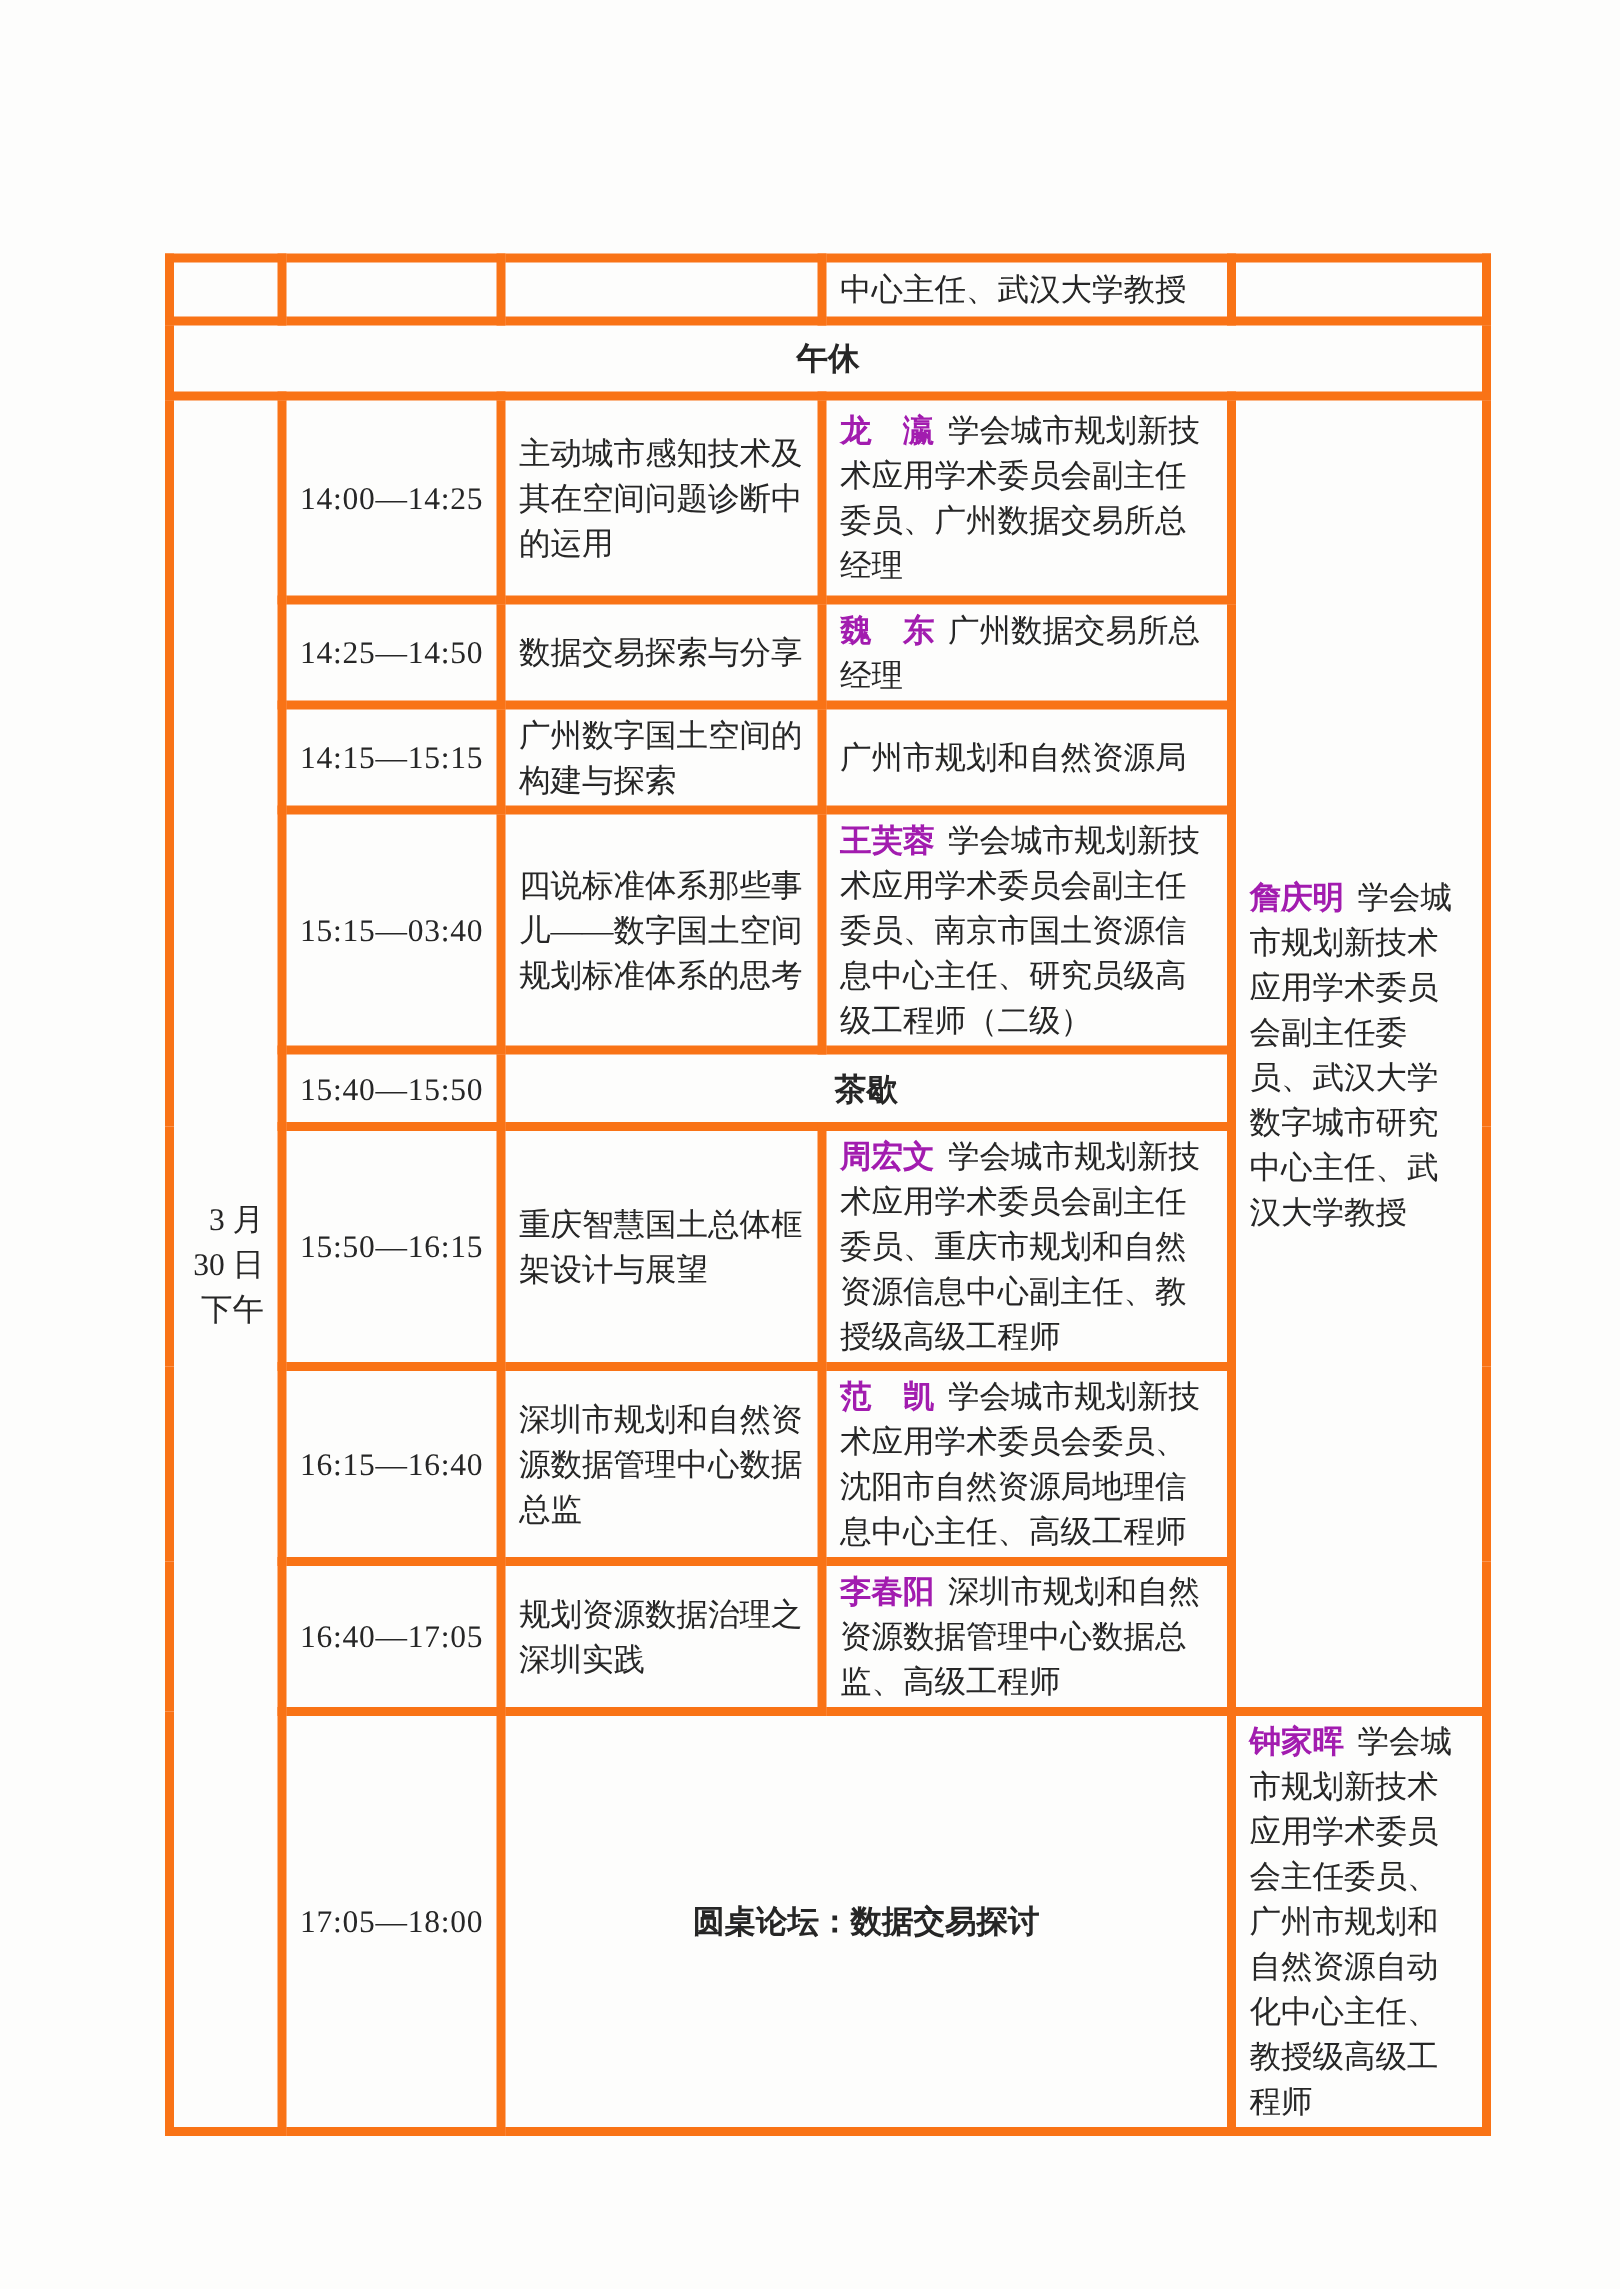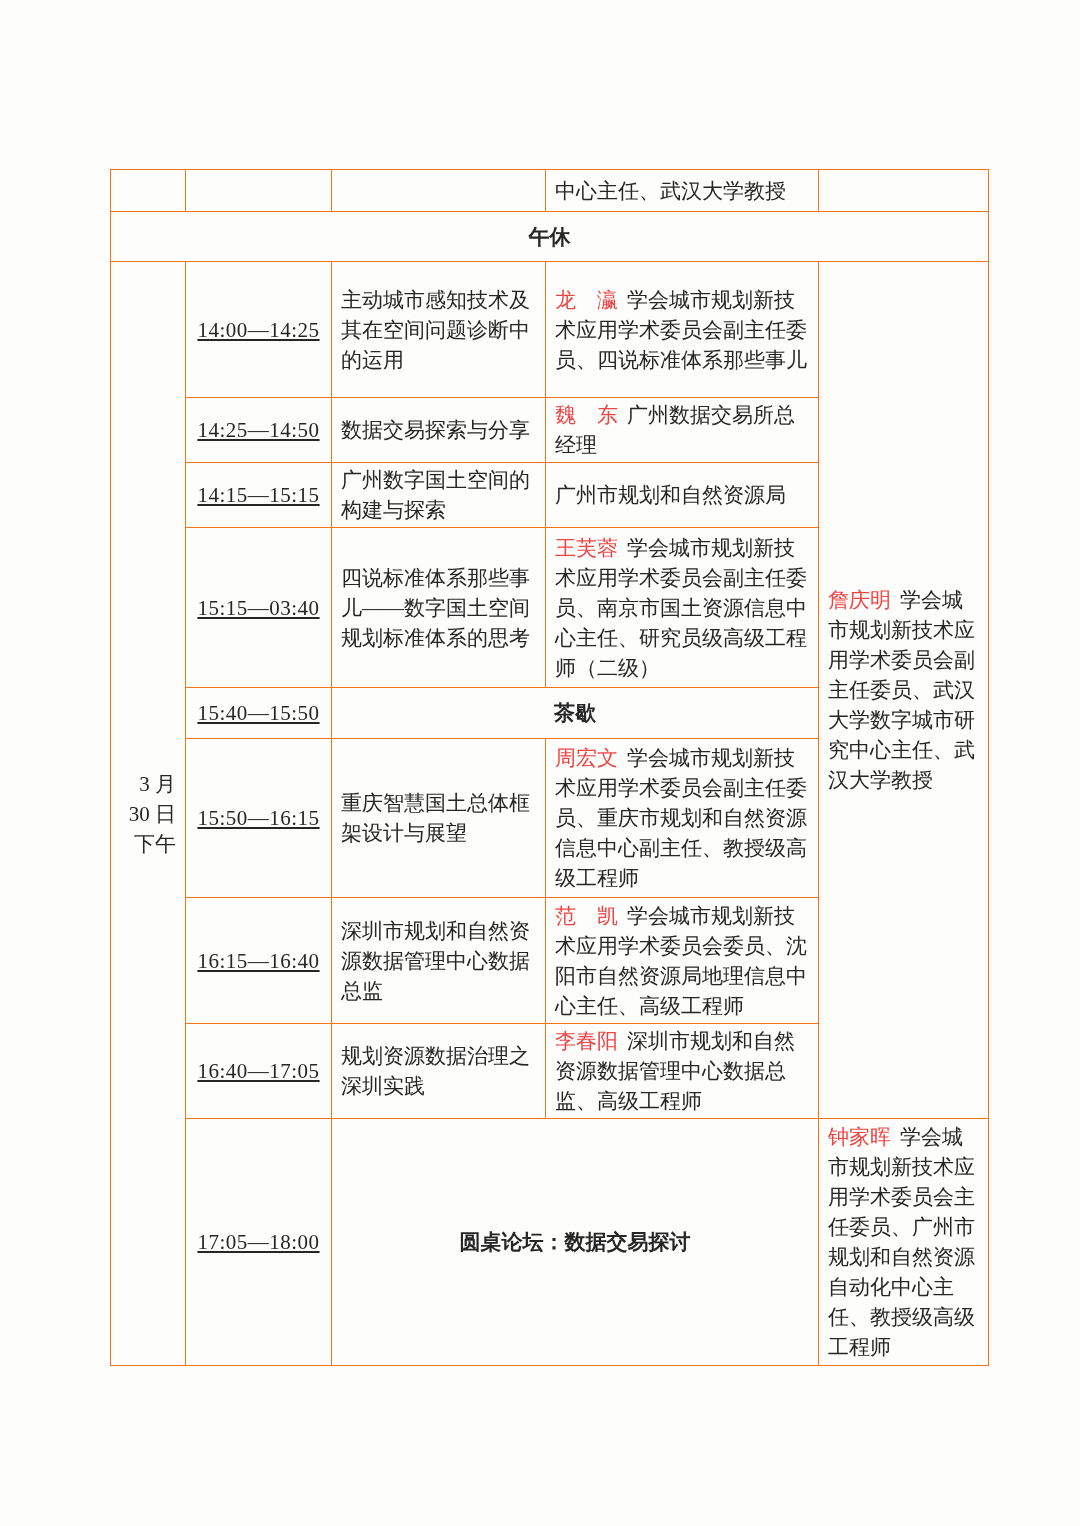--- a/index.html
+++ b/index.html
@@ -18,21 +18,21 @@
   }
   table.sched {
     position: absolute;
     left: 110px;
     top: 169px;
     width: 878px;
     border-collapse: collapse;
     table-layout: fixed;
   }
   table.sched td {
-    border: 1px solid #f97316;
+    border: 6px solid #f97316;
     vertical-align: middle;
     font-size: 21px;
     line-height: 30px;
     padding: 2px 9px;
     word-break: break-all;
     overflow: hidden;
   }
   
   tr.h42  { height: 42px; }
   tr.h50  { height: 50px; padding-left: 27px; }
@@ -44,34 +44,33 @@
   tr.h159 { height: 159px; }
   tr.h126 { height: 126px; }
   tr.h95  { height: 95px; }
   tr.h247 { height: 247px; }
 
   td.time {
     text-align: center;
     padding: 2px 2px;
     letter-spacing: 0.5px;
     white-space: nowrap;
-    text-decoration: underline;
   }
   td.center-bold {
     text-align: center;
     font-weight: 700;
   }
   td.date-cell {
     text-align: right;
     line-height: 33px;
     padding: 2px 4px;
   }
   .pname {
-    font-weight: 400;
-    color: #ef4444;
+    font-weight: 700;
+    color: #a21caf;
     margin-right: 9px;
     white-space: nowrap;
   }
   td.mod { padding: 2px 8px; }
 </style>
 </head>
 <body>
 
 <div class="page">
   <table class="sched">
@@ -100,21 +99,21 @@
 
     <tr class="h136">
       <td class="date-cell" rowspan="9">
         <div>3 月</div>
         <div>30 日</div>
         <div>下午</div>
       </td>
       <td class="time">14:00—14:25</td>
       <td>主动城市感知技术及其在空间问题诊断中的运用</td>
       <td>
-        <span class="pname">龙　瀛</span><span>学会城市规划新技术应用学术委员会副主任委员、四说标准体系那些事儿</span>
+        <span class="pname">龙　瀛</span><span>学会城市规划新技术应用学术委员会副主任委员、广州数据交易所总经理</span>
       </td>
       <td class="mod" rowspan="8">
         <span class="pname">詹庆明</span><span>学会城市规划新技术应用学术委员会副主任委员、武汉大学数字城市研究中心主任、武汉大学教授</span>
       </td>
     </tr>
 
     <tr class="h60">
       <td class="time">14:25—14:50</td>
       <td>数据交易探索与分享</td>
       <td>

